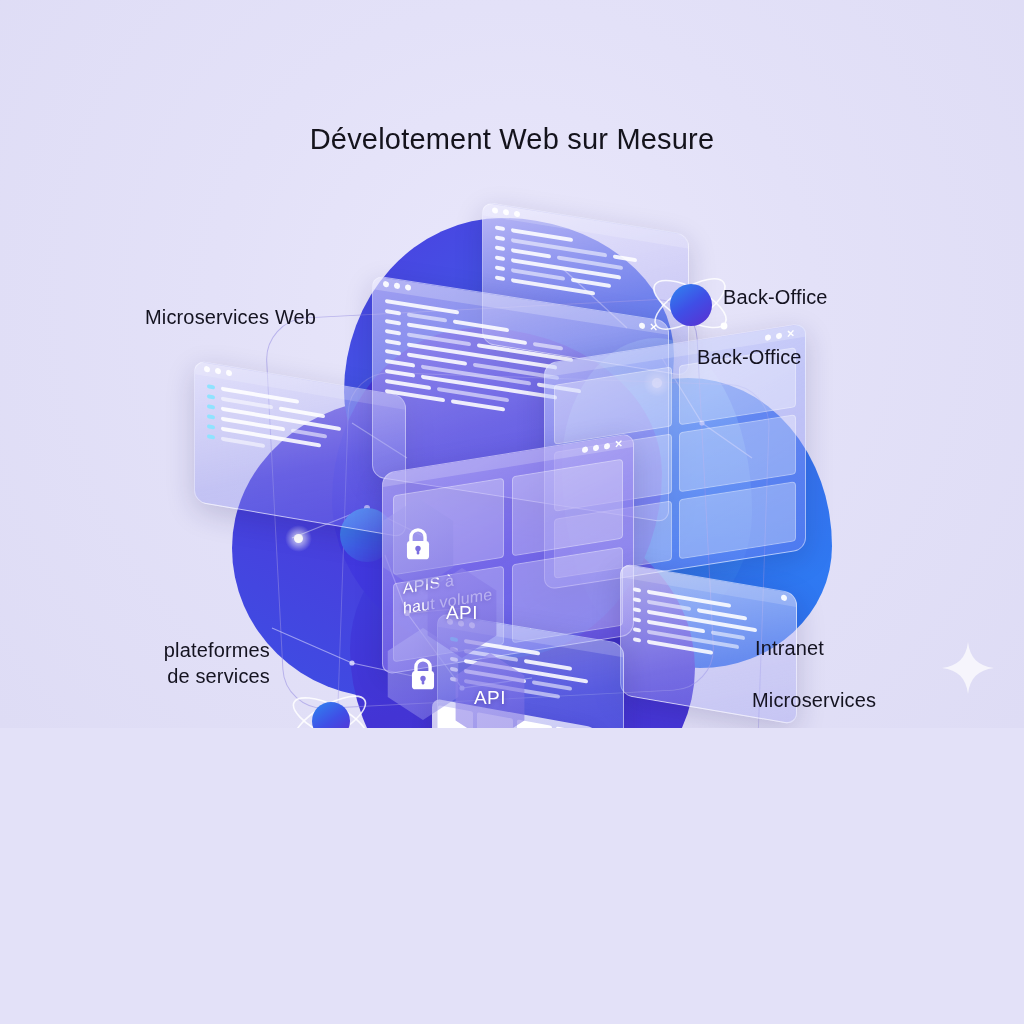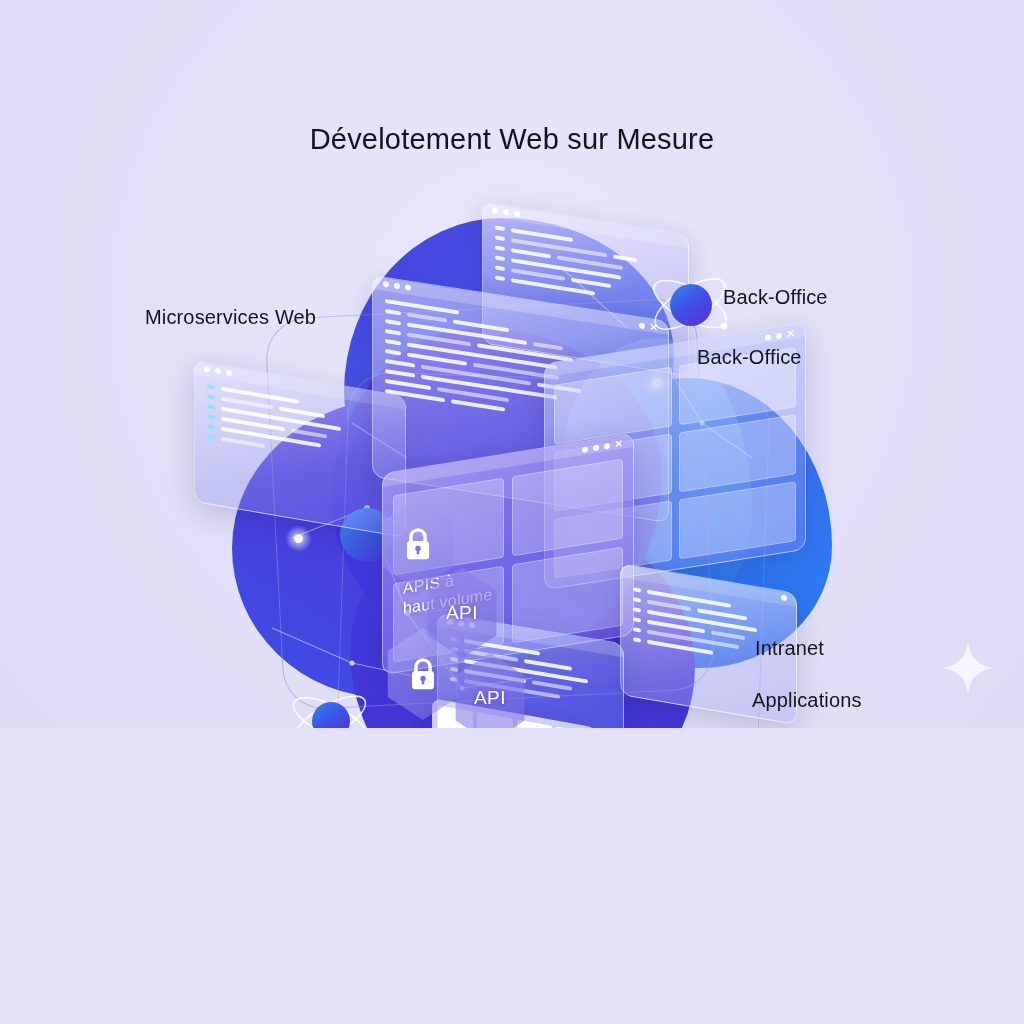--- a/index.html
+++ b/index.html
@@ -599,19 +599,23 @@
       </g>
     </svg>
   </div>
 
   <svg class="sparkle" viewBox="0 0 56 56">
     <path d="M28 2 C30 18 38 26 54 28 C38 30 30 38 28 54 C26 38 18 30 2 28 C18 26 26 18 28 2 Z" fill="rgba(255,255,255,.70)"></path>
   </svg>
 
   <div class="lbl lbl-apps">Microservices Web</div>
 
+  <div class="lbl two lbl-plat">
+    <div>plateformes</div>
+    <div>de services</div>
+  </div>
 
   <div class="lbl lbl-back1">Back-Office</div>
   <div class="lbl lbl-back2">Back-Office</div>
   <div class="lbl lbl-intra">Intranet</div>
-  <div class="lbl lbl-micro">Applications</div>
+  <div class="lbl lbl-micro">Microservices</div>
 
 </div>
 
 </body></html>

